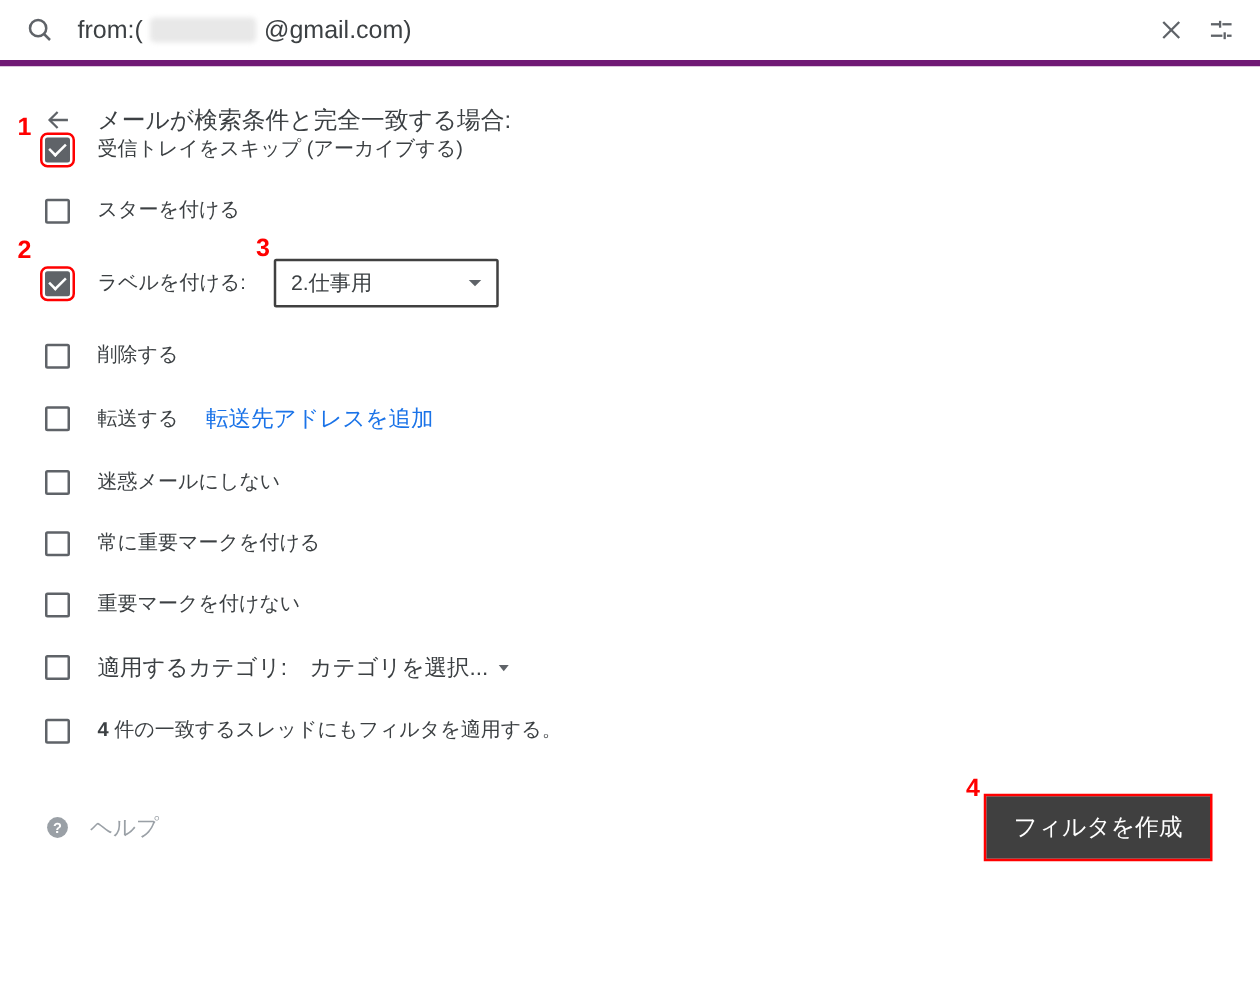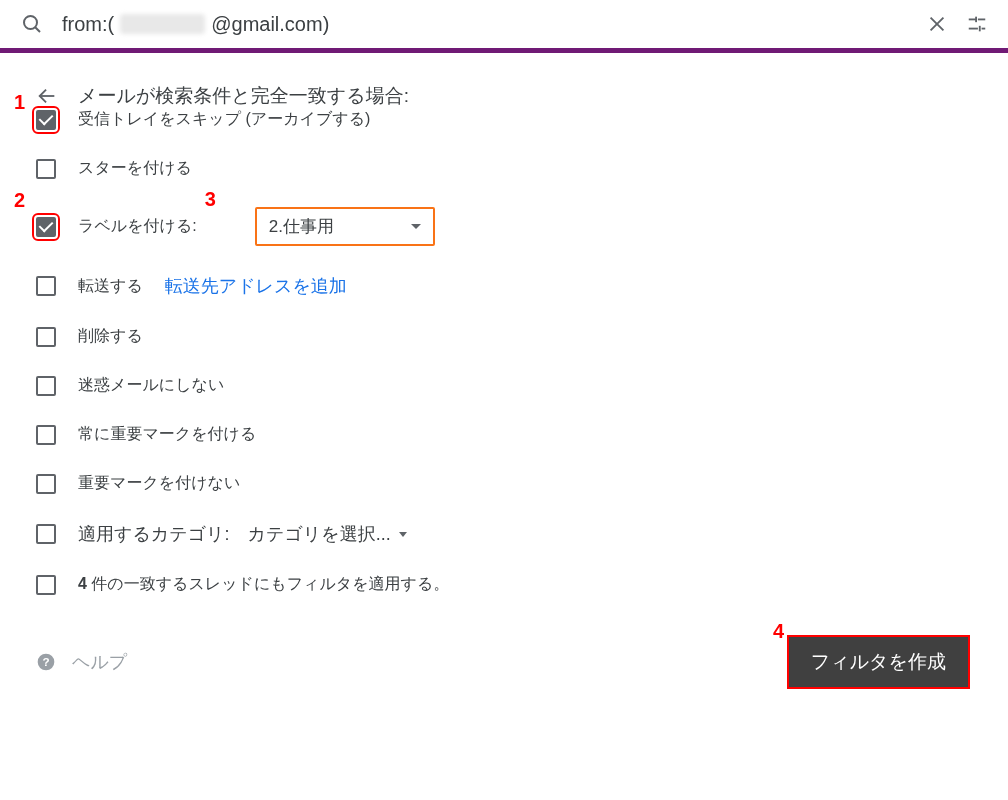--- a/index.html
+++ b/index.html
@@ -105,22 +105,21 @@
       border: 1px solid #dadce0;
       border-radius: 2px;
       padding: 6px 12px;
       min-width: 180px;
       font-size: 17px;
       color: #3c4043;
       cursor: pointer;
       position: relative;
     }
     .dropdown.highlighted {
-      border: 2px solid #f97316;
-      margin-left: 36px;
+      border: 2px solid #404040;
     }
     .dropdown .arrow {
       width: 0; height: 0;
       border-left: 5px solid transparent;
       border-right: 5px solid transparent;
       border-top: 5px solid #5f6368;
     }
     .inline-text {
       font-size: 18px;
       color: #3c4043;
@@ -249,27 +248,27 @@
         <span class="annotation ann-3">3</span>
         <div class="dropdown highlighted">
           <span>2.仕事用</span>
           <span class="arrow"></span>
         </div>
       </div>
     </div>
 
     <div class="option-row">
       <div class="checkbox"></div>
+      <div class="option-label">削除する</div>
+    </div>
+
+    <div class="option-row">
+      <div class="checkbox"></div>
       <div class="option-label">転送する</div>
       <div class="link-text">転送先アドレスを追加</div>
-    </div>
-
-    <div class="option-row">
-      <div class="checkbox"></div>
-      <div class="option-label">削除する</div>
     </div>
 
     <div class="option-row">
       <div class="checkbox"></div>
       <div class="option-label">迷惑メールにしない</div>
     </div>
 
     <div class="option-row">
       <div class="checkbox"></div>
       <div class="option-label">常に重要マークを付ける</div>

